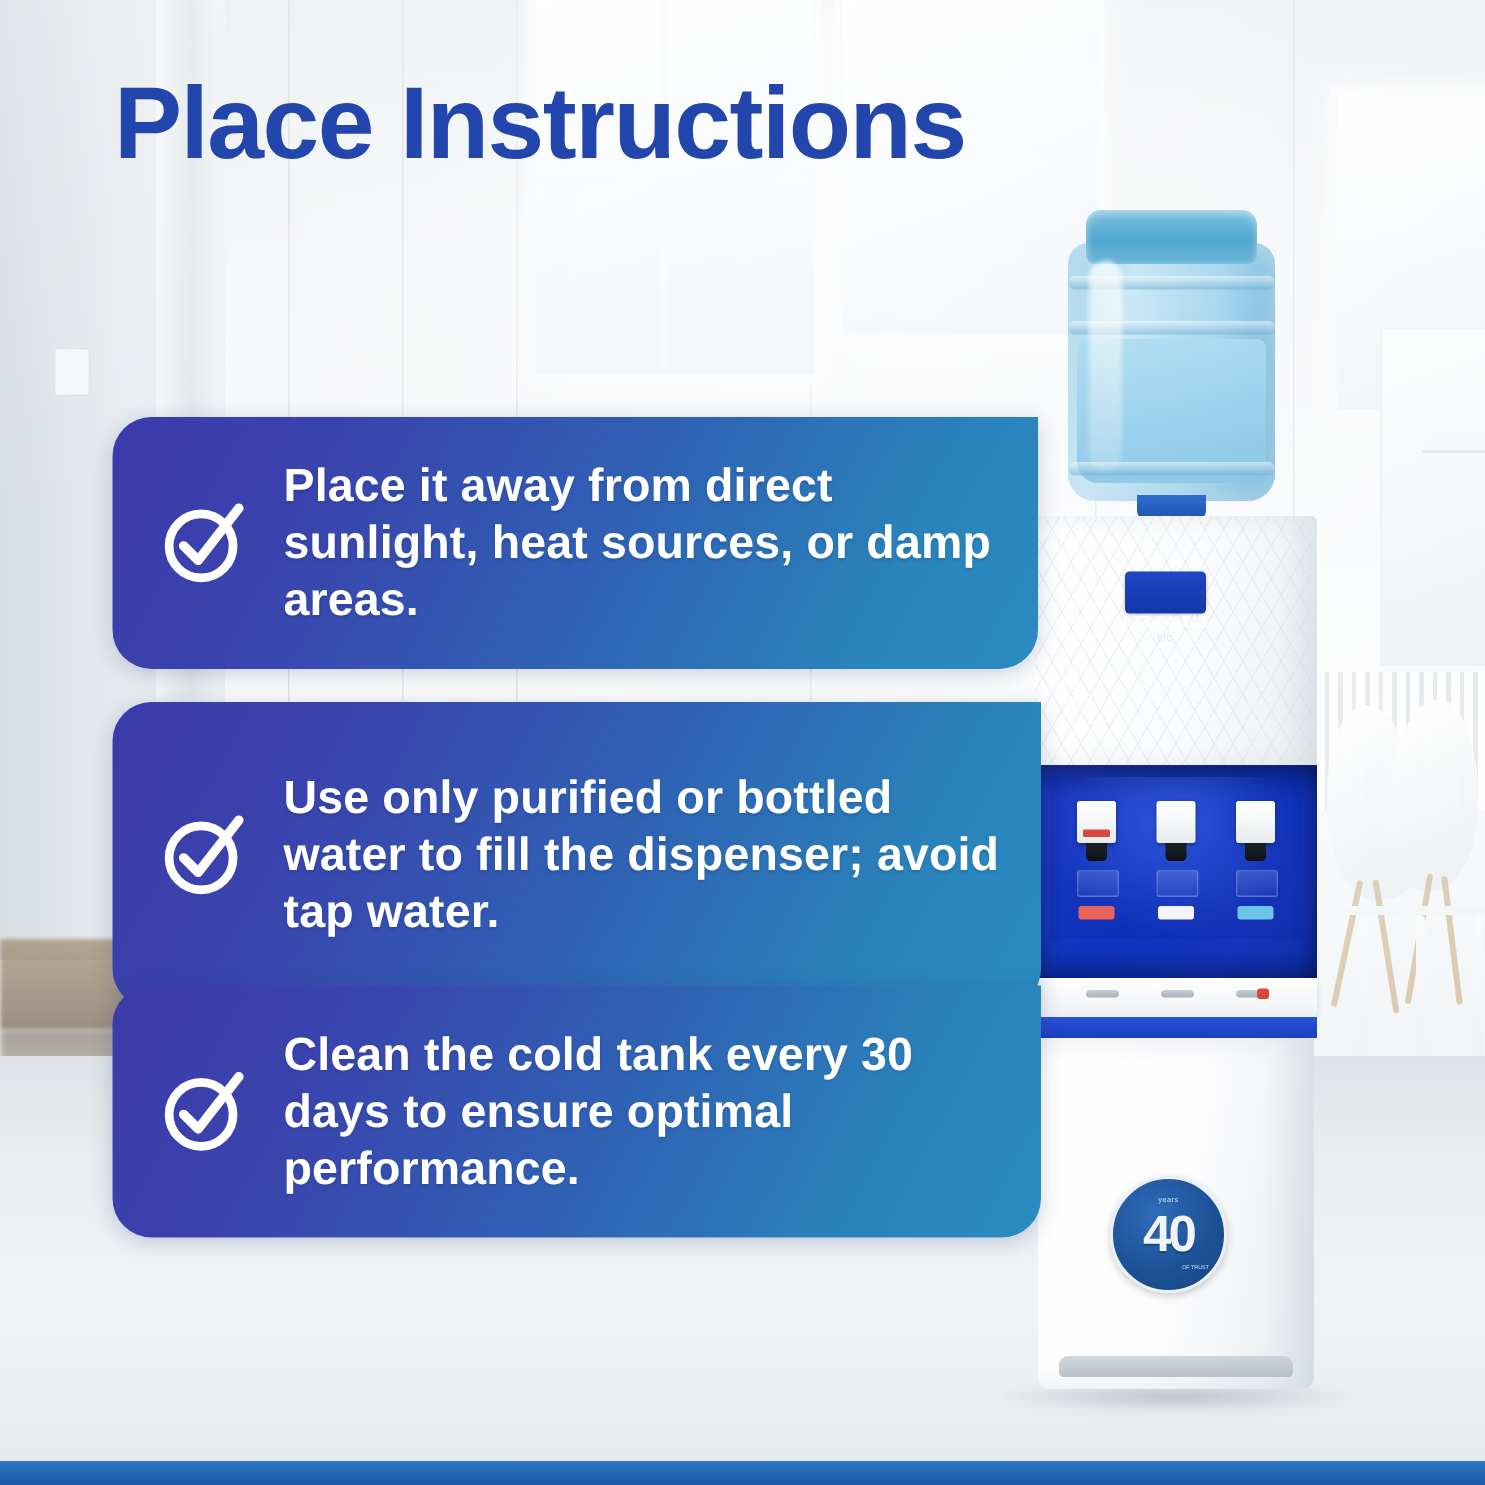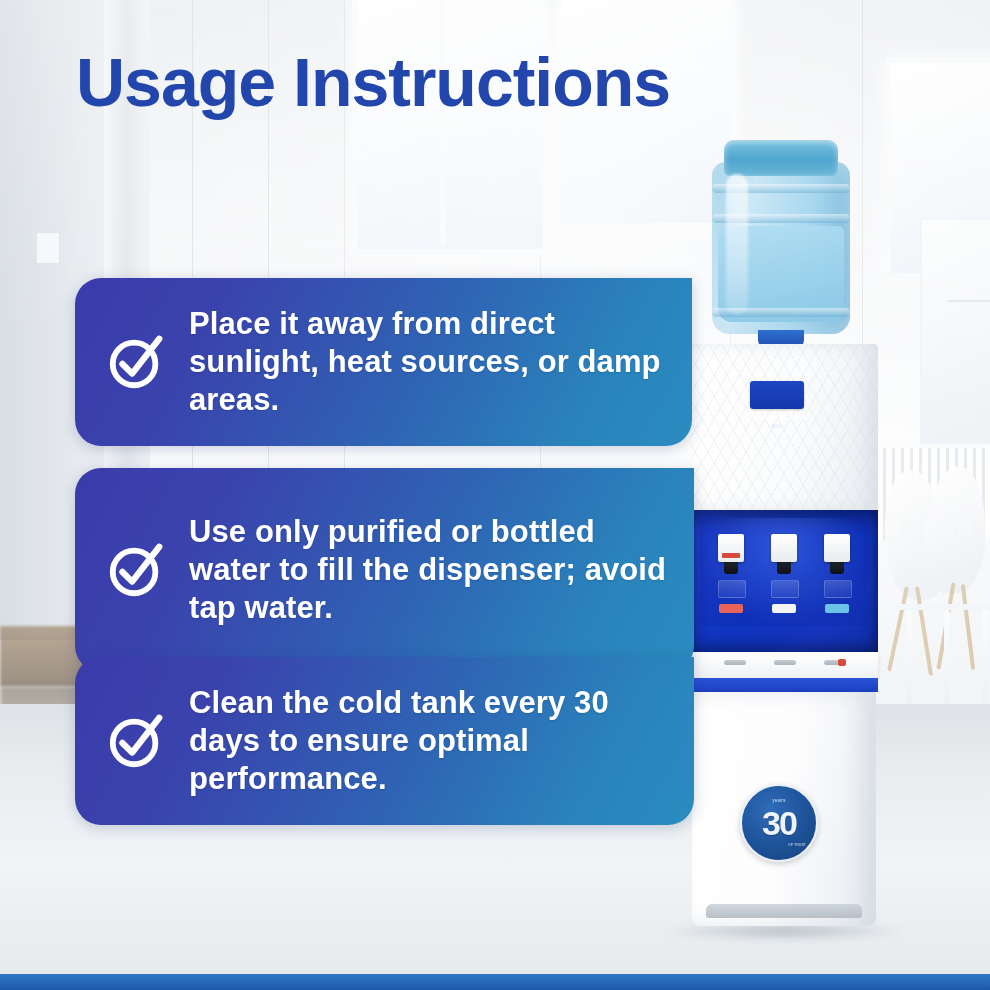--- a/index.html
+++ b/index.html
@@ -291,28 +291,28 @@
       <div class="tray-slot" style="left:84px"></div>
       <div class="tray-slot" style="left:134px"></div>
       <div class="tray-red"></div>
     </div>
 
     <div class="band"></div>
     <div class="lower"></div>
 
     <div class="badge30">
       <span class="badge-top">years</span>
-      <span class="badge-num">30</span>
+      <span class="badge-num">40</span>
       <span class="badge-bot">OF TRUST</span>
     </div>
 
     <div class="kick"></div>
   </div>
 
-  <div class="title">Usage Instructions</div>
+  <div class="title">Place Instructions</div>
 
   <div class="card" id="card1">
     <div class="chk">
       <svg viewBox="0 0 64 64" aria-hidden="true">
         <circle cx="30" cy="34" r="22" fill="none" stroke="#ffffff" stroke-width="6"></circle>
         <path d="M18 34 L28 44 L56 8" fill="none" stroke="#ffffff" stroke-width="6.5" stroke-linecap="round" stroke-linejoin="round"></path>
       </svg>
     </div>
     <div class="card-text">Place it away from direct sunlight, heat sources, or damp areas.</div>
   </div>

